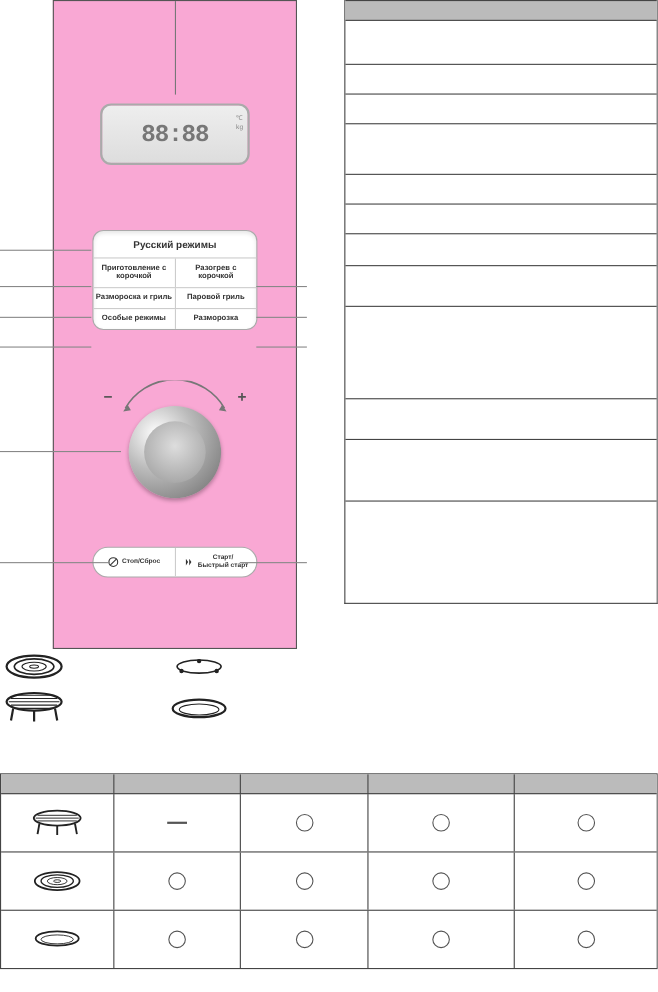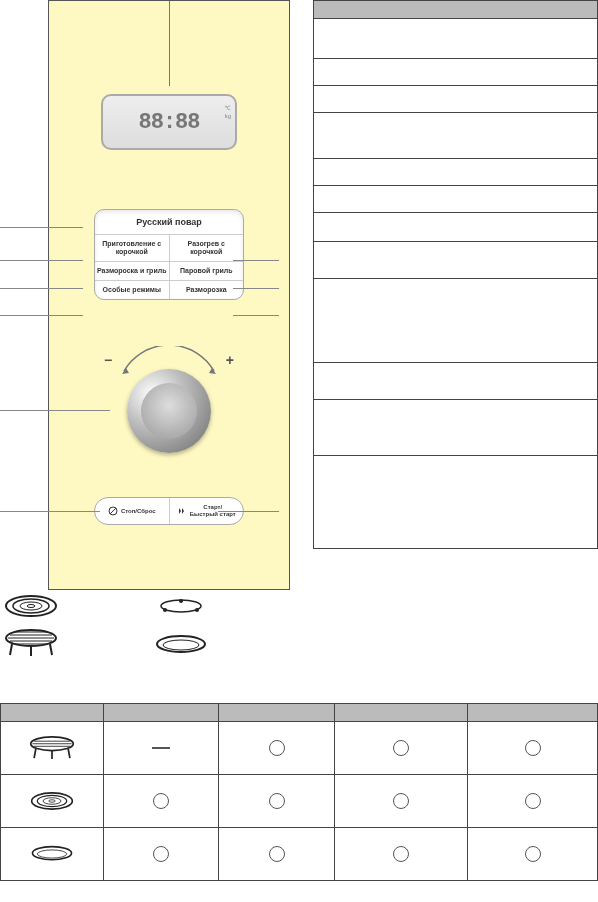--- a/index.html
+++ b/index.html
@@ -7,24 +7,24 @@
       width: 598px;
       height: 902px;
       background: #fff;
       font-family: Arial, sans-serif;
       position: relative;
     }
     .control-panel {
       position: absolute;
       left: 48px;
       top: 0;
-      width: 242px;
+      width: 222px;
       height: 590px;
       border: 1px solid #555;
-      background: #fef9c3;
+      background: #f9a8d4;
       display: flex;
       flex-direction: column;
       align-items: center;
     }
     .panel-center-line {
       position: absolute;
       left: 50%;
       top: 0;
       width: 1px;
       height: 85px;
@@ -250,21 +250,21 @@
 
   <div class="display">
     <span class="digits">88:88</span>
     <div class="unit-stack">
       <div>℃</div>
       <div>kg</div>
     </div>
   </div>
 
   <div class="button-block">
-    <div class="big-button">Русский повар</div>
+    <div class="big-button">Русский режимы</div>
     <div class="button-row">
       <div class="half-button">Приготовление
 с корочкой</div>
       <div class="half-button">Разогрев с
 корочкой</div>
     </div>
     <div class="button-row">
       <div class="half-button">Размороска
 и гриль</div>
       <div class="half-button">Паровой

